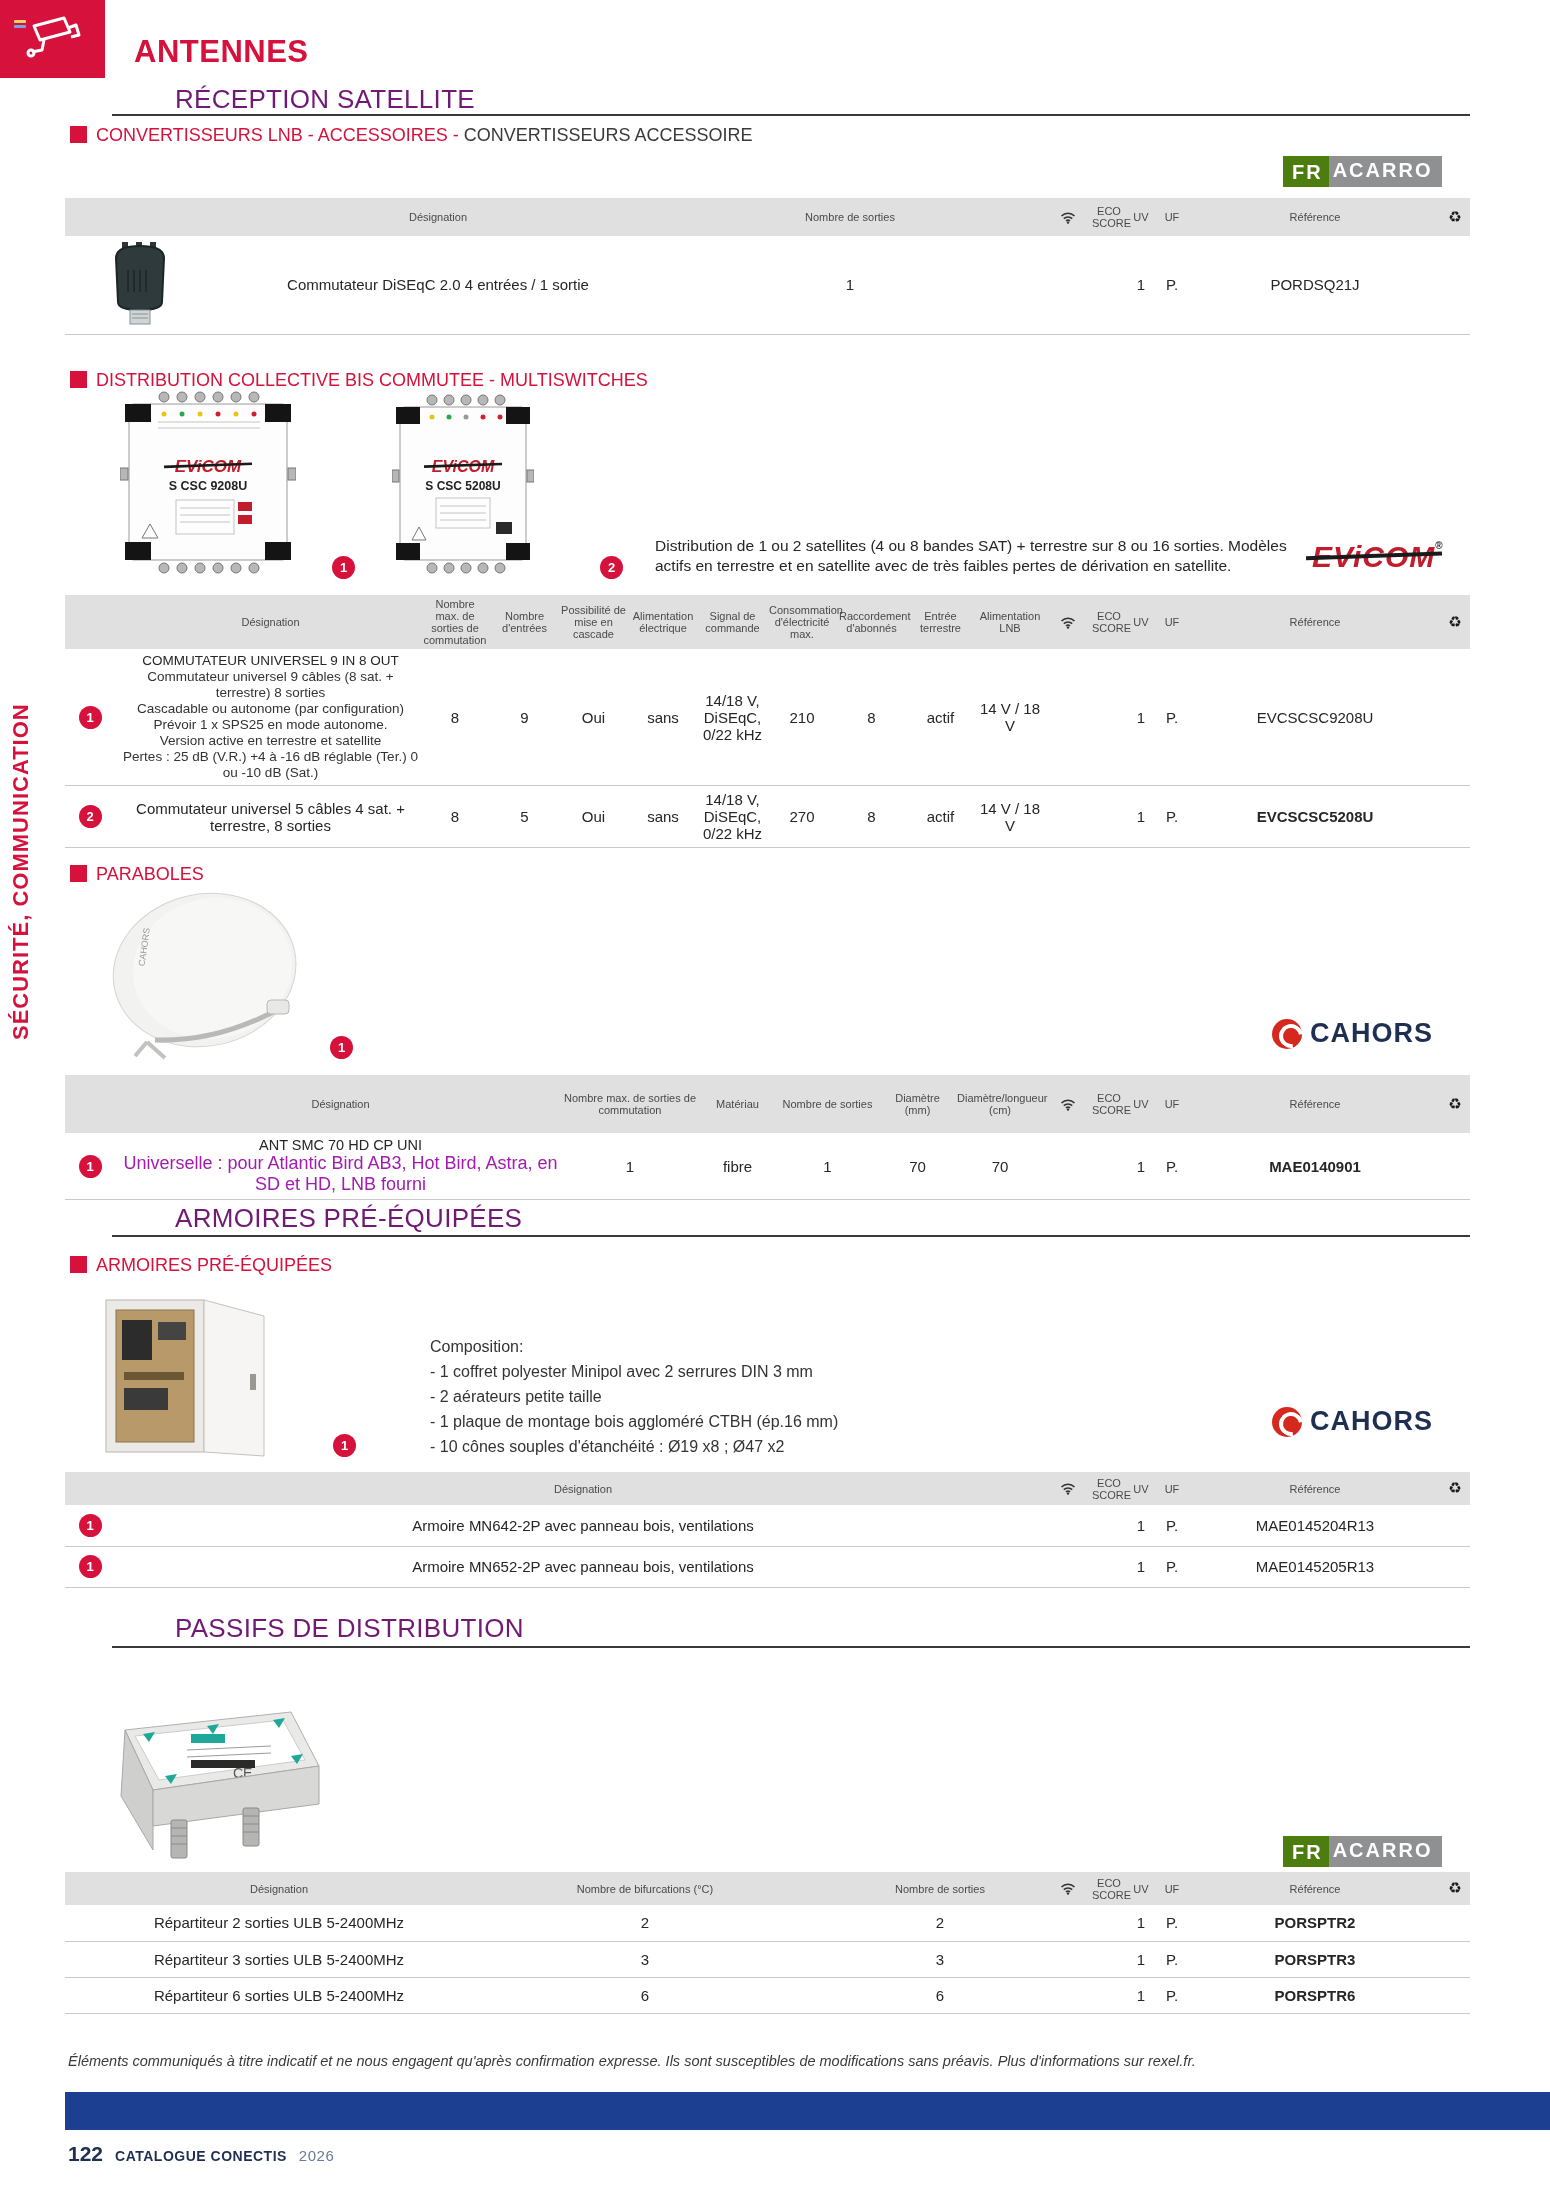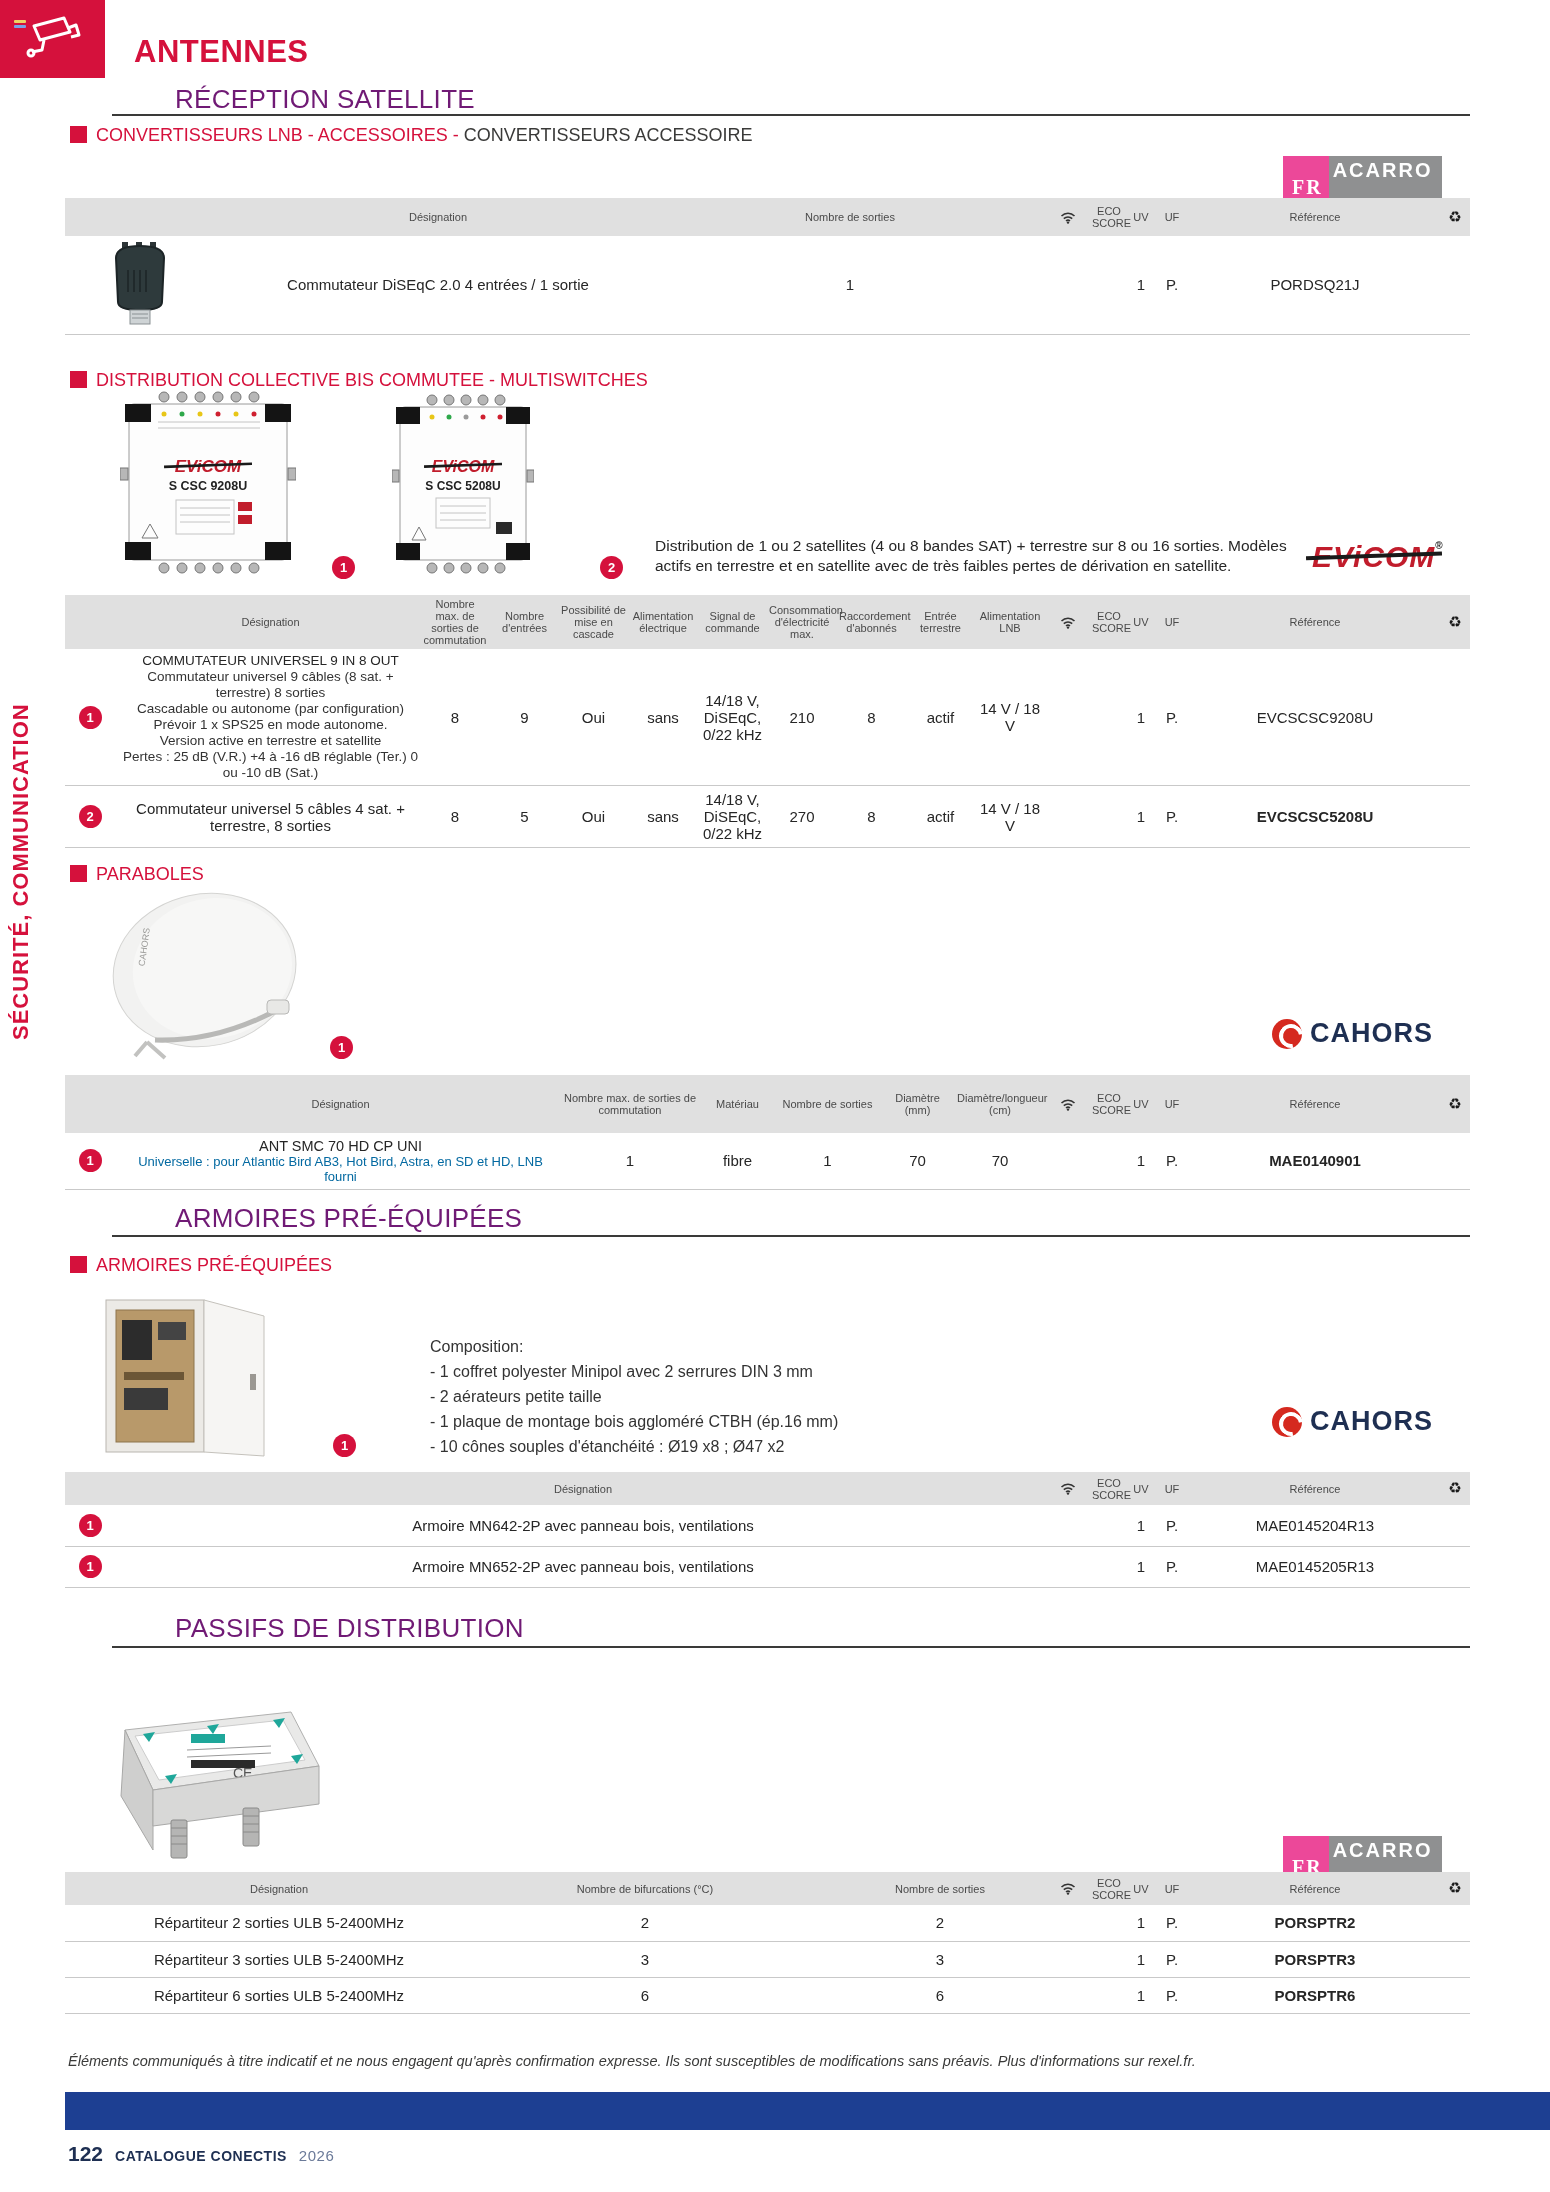--- a/index.html
+++ b/index.html
@@ -19,21 +19,21 @@
   .subhead{display:flex;align-items:flex-start;gap:9px;font-size:18px;}
   .sq{width:17px;height:17px;background:#d5113c;flex:0 0 auto;margin-top:1px;}
   .red-txt{color:#d5113c;}
   .gray-txt{color:#3a3a39;}
 
   .vertical-label{left:8px;top:588px;height:452px;writing-mode:vertical-rl;transform:rotate(180deg);
      display:flex;align-items:center;font-size:22px;font-weight:bold;color:#d5113c;letter-spacing:1px;white-space:nowrap;}
 
   
   .fracarro{display:inline-flex;font-weight:bold;font-size:20px;letter-spacing:2px;color:#fff;}
-  .fracarro .fr{background:#ec4899;padding:20px 6px 3px 9px;font-family:Liberation Serif, serif;}
+  .fracarro .fr{background:#4d7c0f;padding:5px 6px 3px 9px;}
   .fracarro .rest{background:#8f9091;padding:3px 10px 3px 4px;}
   .evicom-logo{font-size:30px;font-weight:bold;font-style:italic;color:#c11d2c;position:relative;letter-spacing:1px;}
   .evicom-logo .swoosh{position:absolute;left:-6px;right:2px;top:14px;height:4px;background:#1a1a1a;transform:rotate(-2deg);}
   .evicom-logo .r-mark{font-size:10px;font-style:normal;vertical-align:top;color:#1a1a1a;}
   .cahors{display:inline-flex;align-items:center;gap:8px;}
   .cahors .c-ico{width:30px;height:30px;border-radius:50%;background:#d5291f;position:relative;}
   .cahors .c-ico::after{content:"";position:absolute;left:7px;top:5px;width:16px;height:16px;border-radius:50%;
       border:4px solid #ffffff;border-right-color:transparent;transform:rotate(35deg);}
   .cahors .c-txt{font-size:27px;font-weight:bold;color:#1e2f52;letter-spacing:1px;}
 
@@ -45,21 +45,21 @@
   table.cat{border-collapse:collapse;table-layout:fixed;}
   table.cat th{background:#e0e0e0;color:#4a4a4a;font-weight:normal;font-size:11px;line-height:12px;
       text-align:center;vertical-align:middle;padding:3px 2px;}
   table.cat td{font-size:15px;color:#262626;text-align:center;vertical-align:middle;
       border-bottom:1px solid #c9c9c9;padding:4px 2px;}
   table.cat th.desig,table.cat td.desig{text-align:center;padding-left:8px;}
   td.ref-bold,.bold{font-weight:bold;}
   .desig-title{font-size:13.5px;line-height:16px;}
   .desig-line{font-size:13.5px;line-height:16px;color:#333;}
   .desig-main{font-size:14.5px;}
-  .desig-sub{font-size:13px;color:#0369a1;}
+  .desig-sub{font-size:18px;color:#a21caf;}
 
   .wifi-ico svg{vertical-align:middle;}
   .recycle{font-size:15px;color:#1a1a1a;}
 
   .desc-text{font-size:15.5px;line-height:20px;color:#262626;}
   .comp-text{font-size:16px;line-height:25px;color:#333;}
   .comp-text div{white-space:nowrap;}
 
   .note{font-size:14.5px;font-style:italic;color:#3a3a39;}
   .footer-bar{background:#1d3f92;}

